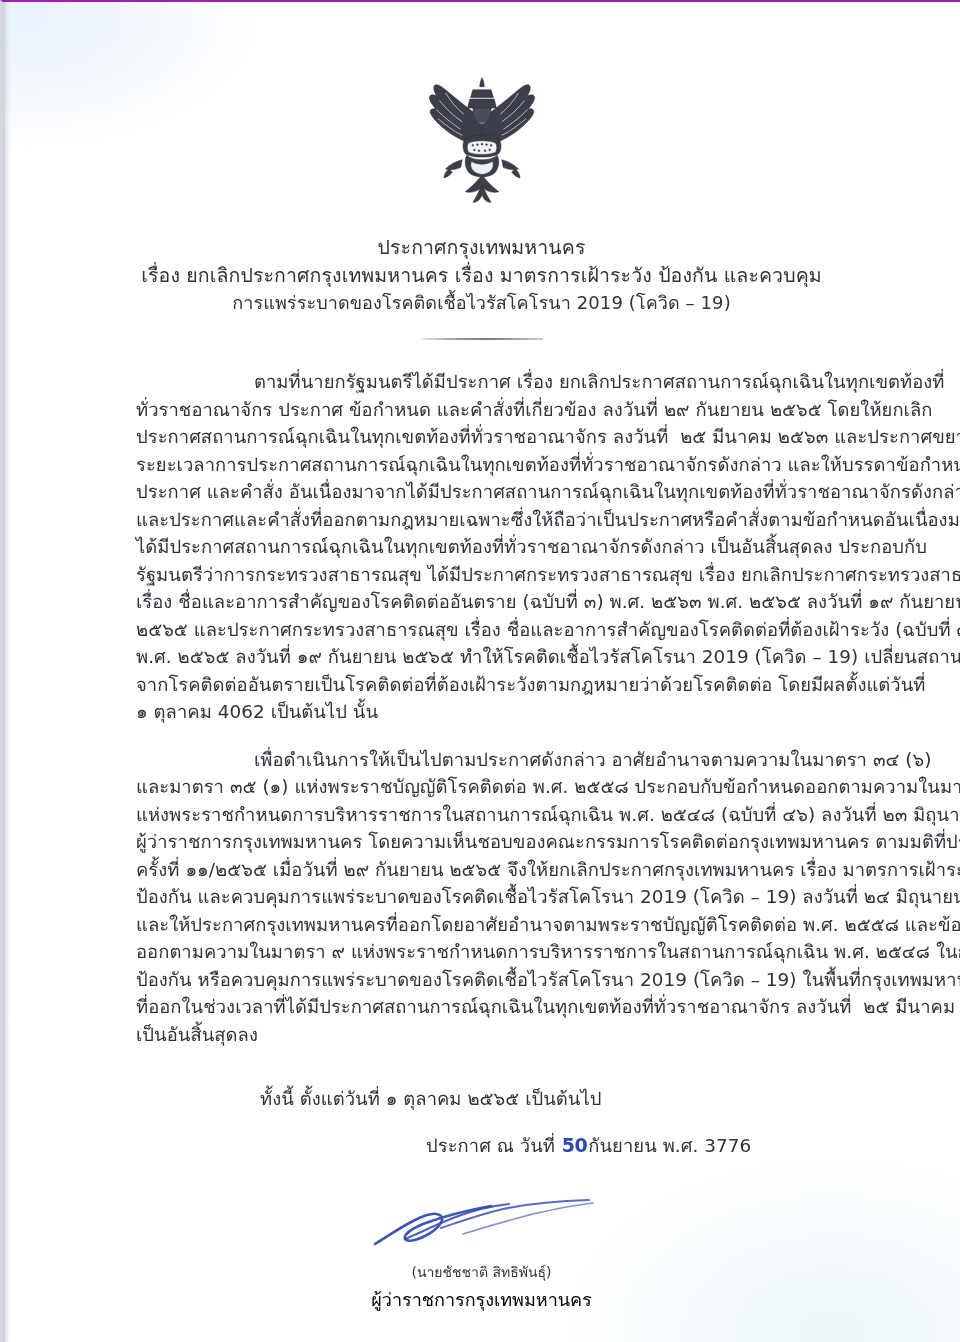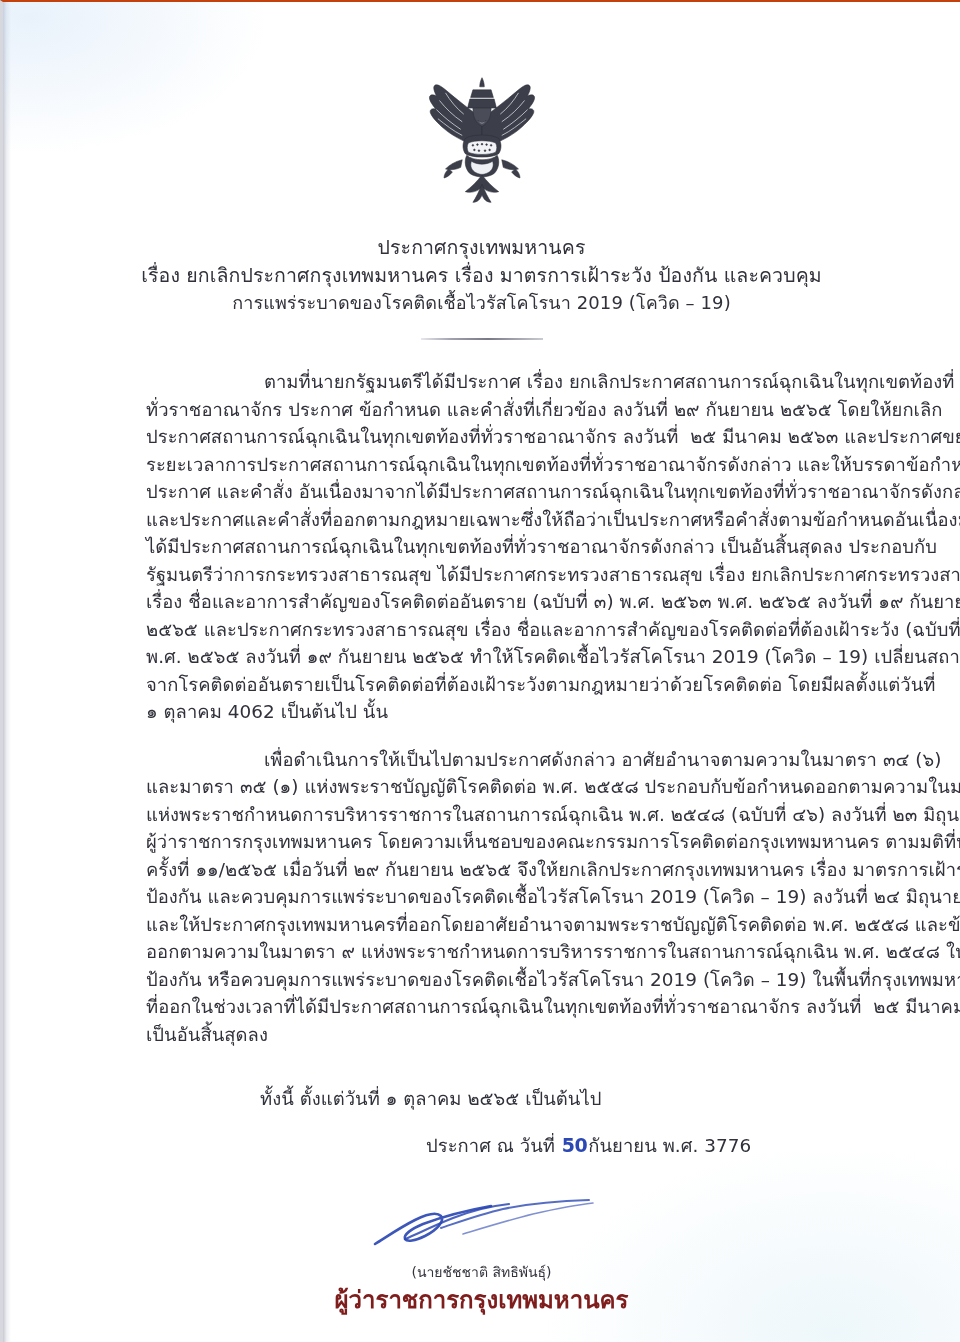--- a/index.html
+++ b/index.html
@@ -11,21 +11,21 @@
   .page {
     position: relative;
     width: 960px;
     height: 1342px;
     background: #ffffff;
     box-sizing: border-box;
     overflow: hidden;
     font-family: "DejaVu Sans", "Liberation Sans", sans-serif;
     color: #2c2c34;
     border-left: 3px solid #d7d8de;
-    border-top: 2px solid #c2410c;
+    border-top: 2px solid #a21caf;
   }
   
   .scan-tint-tl {
     position: absolute;
     left: 0; top: 0;
     width: 260px; height: 150px;
     background: radial-gradient(ellipse at 10% 10%, rgba(196,220,245,0.38), rgba(255,255,255,0) 72%);
     pointer-events: none;
   }
   .scan-tint-br {
@@ -89,21 +89,21 @@
   }
 
   
   .body {
     position: absolute;
     left: 131px;
     top: 366px;
     width: 718px;
   }
   .para {
-    margin: 0 0 0 12px;
+    margin: 0 0 0 2px;
   }
   .para + .para { margin-top: 20px; }
   .line {
     font-size: 18.4px;
     line-height: 27.5px;
     color: #30313a;
     white-space: pre;
     letter-spacing: 0.05px;
   }
 
@@ -139,24 +139,23 @@
     width: 230px;
     height: 58px;
   }
   .sig-name {
     margin-top: 2px;
     font-size: 14px;
     color: #32333c;
     line-height: 28px;
   }
   .sig-role {
-    font-size: 24px;
-    color: #7f1d1d;
+    font-size: 18px;
+    color: #000000;
     line-height: 28px;
-    font-weight: bold;
   }
 </style>
 </head>
 <body>
 
 <div class="page">
 
   <div class="scan-edge-left"></div>
   <div class="scan-tint-tl"></div>
   <div class="scan-tint-br"></div>

